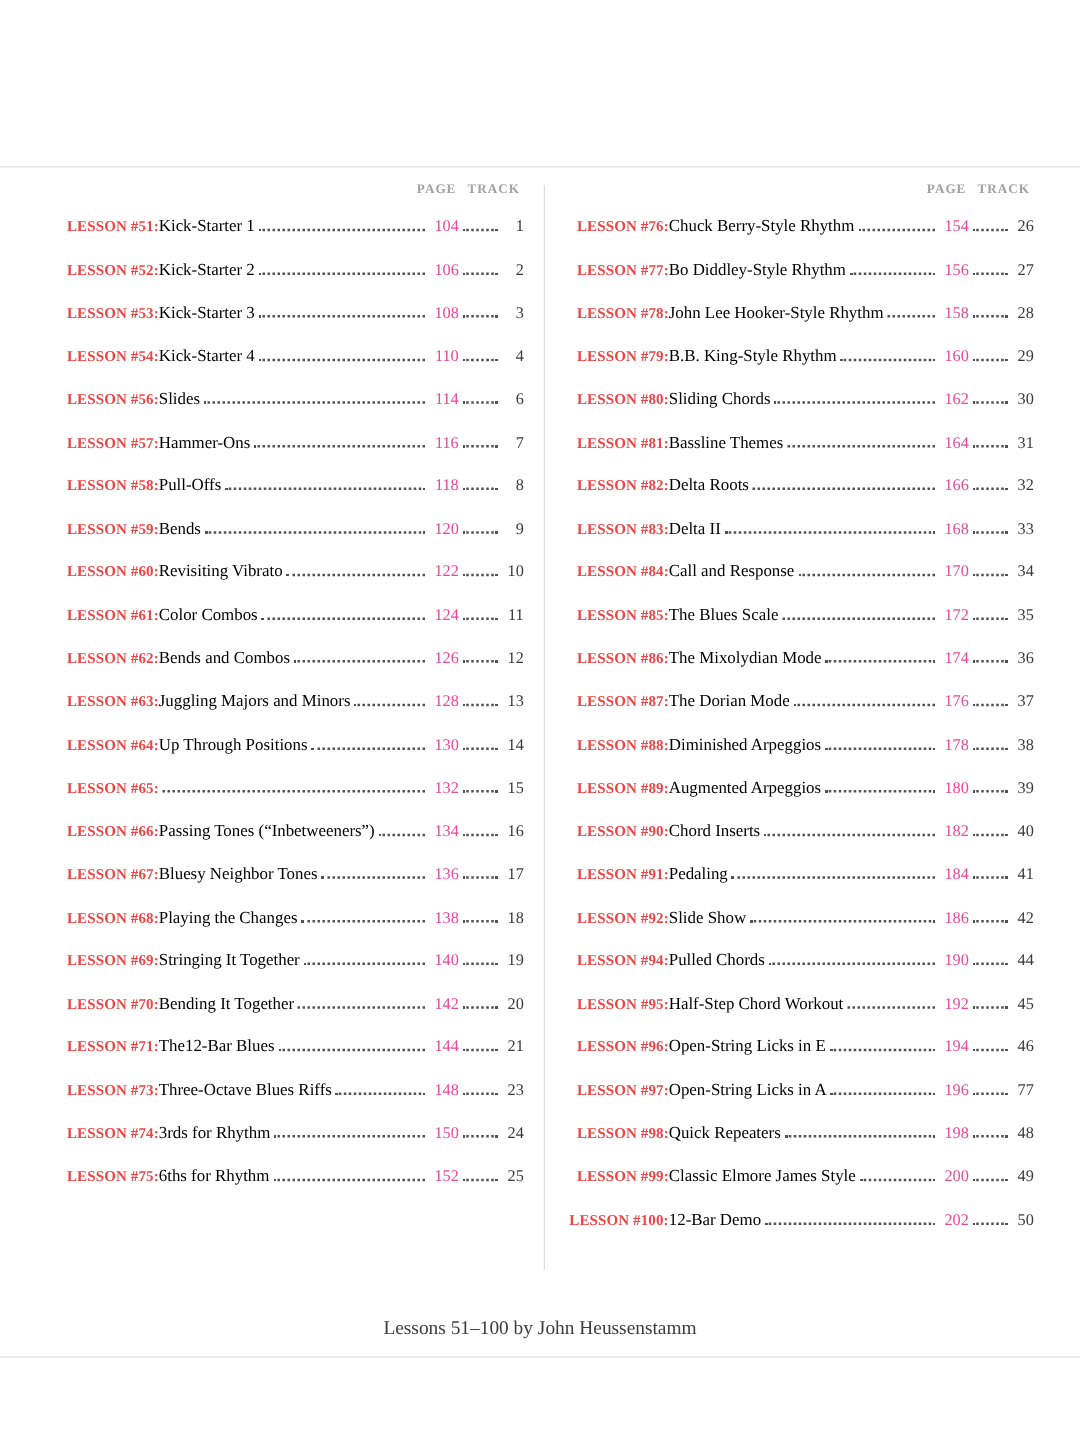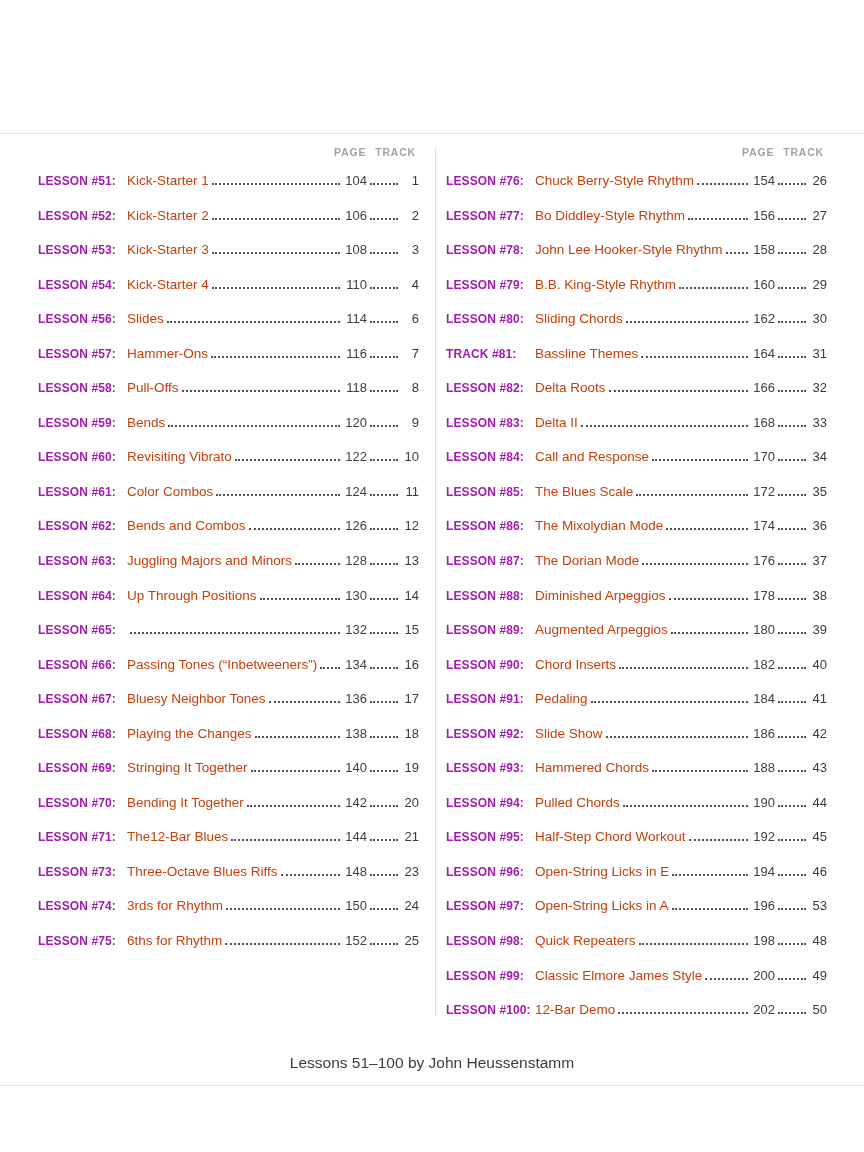--- a/index.html
+++ b/index.html
@@ -2,21 +2,21 @@
 <html><head>
 <meta charset="utf-8">
 <style>
   * { margin: 0; padding: 0; box-sizing: border-box; }
   html, body { background: #ffffff; }
   .page {
     position: relative;
     width: 864px;
     height: 1152px;
     background: #ffffff;
-    font-family: Liberation Sans, sans-serif;
+    font-family: Liberation Serif, serif;
     overflow: hidden;
   }
   .rule {
     position: absolute;
     left: 0;
     right: 0;
     height: 1px;
     background: #e2e2e2;
   }
   .rule-top { top: 133px; }
@@ -52,42 +52,43 @@
     display: flex;
     align-items: baseline;
     height: 34.55px;
     line-height: 34.55px;
     white-space: nowrap;
   }
   .lesson {
     flex: 0 0 89px;
     font-size: 12px;
     font-weight: 700;
-    color: #a21caf;
+    color: #ef4444;
     letter-spacing: 0.1px;
+    text-align: right;
   }
   .title {
     flex: 0 1 auto;
     font-size: 13.5px;
-    color: #c2410c;
+    color: #000000;
   }
   .leader {
     flex: 1 1 8px;
     min-width: 6px;
     height: 0;
     border-bottom: 2px dotted #525252;
     margin: 0 3px;
   }
   .leader-fixed { flex: 0 0 28px; }
   .page-num {
     flex: 0 0 auto;
     min-width: 24px;
     text-align: right;
     font-size: 13px;
-    color: #404040;
+    color: #ec4899;
   }
   .track-num {
     flex: 0 0 18px;
     text-align: right;
     font-size: 13px;
     color: #3a3a3a;
   }
   .footer {
     position: absolute;
     top: 1053px;
@@ -368,21 +369,21 @@
   <div class="row">
     <span class="lesson">LESSON #80:</span>
     <span class="title">Sliding Chords</span>
     <span class="leader"></span>
     <span class="page-num">162</span>
     <span class="leader leader-fixed"></span>
     <span class="track-num">30</span>
   </div>
 
   <div class="row">
-    <span class="lesson">TRACK #81:</span>
+    <span class="lesson">LESSON #81:</span>
     <span class="title">Bassline Themes</span>
     <span class="leader"></span>
     <span class="page-num">164</span>
     <span class="leader leader-fixed"></span>
     <span class="track-num">31</span>
   </div>
 
   <div class="row">
     <span class="lesson">LESSON #82:</span>
     <span class="title">Delta Roots</span>
@@ -475,28 +476,20 @@
 
   <div class="row">
     <span class="lesson">LESSON #92:</span>
     <span class="title">Slide Show</span>
     <span class="leader"></span>
     <span class="page-num">186</span>
     <span class="leader leader-fixed"></span>
     <span class="track-num">42</span>
   </div>
 
-  <div class="row">
-    <span class="lesson">LESSON #93:</span>
-    <span class="title">Hammered Chords</span>
-    <span class="leader"></span>
-    <span class="page-num">188</span>
-    <span class="leader leader-fixed"></span>
-    <span class="track-num">43</span>
-  </div>
 
   <div class="row">
     <span class="lesson">LESSON #94:</span>
     <span class="title">Pulled Chords</span>
     <span class="leader"></span>
     <span class="page-num">190</span>
     <span class="leader leader-fixed"></span>
     <span class="track-num">44</span>
   </div>
 
@@ -517,21 +510,21 @@
     <span class="leader leader-fixed"></span>
     <span class="track-num">46</span>
   </div>
 
   <div class="row">
     <span class="lesson">LESSON #97:</span>
     <span class="title">Open-String Licks in A</span>
     <span class="leader"></span>
     <span class="page-num">196</span>
     <span class="leader leader-fixed"></span>
-    <span class="track-num">53</span>
+    <span class="track-num">77</span>
   </div>
 
   <div class="row">
     <span class="lesson">LESSON #98:</span>
     <span class="title">Quick Repeaters</span>
     <span class="leader"></span>
     <span class="page-num">198</span>
     <span class="leader leader-fixed"></span>
     <span class="track-num">48</span>
   </div>

